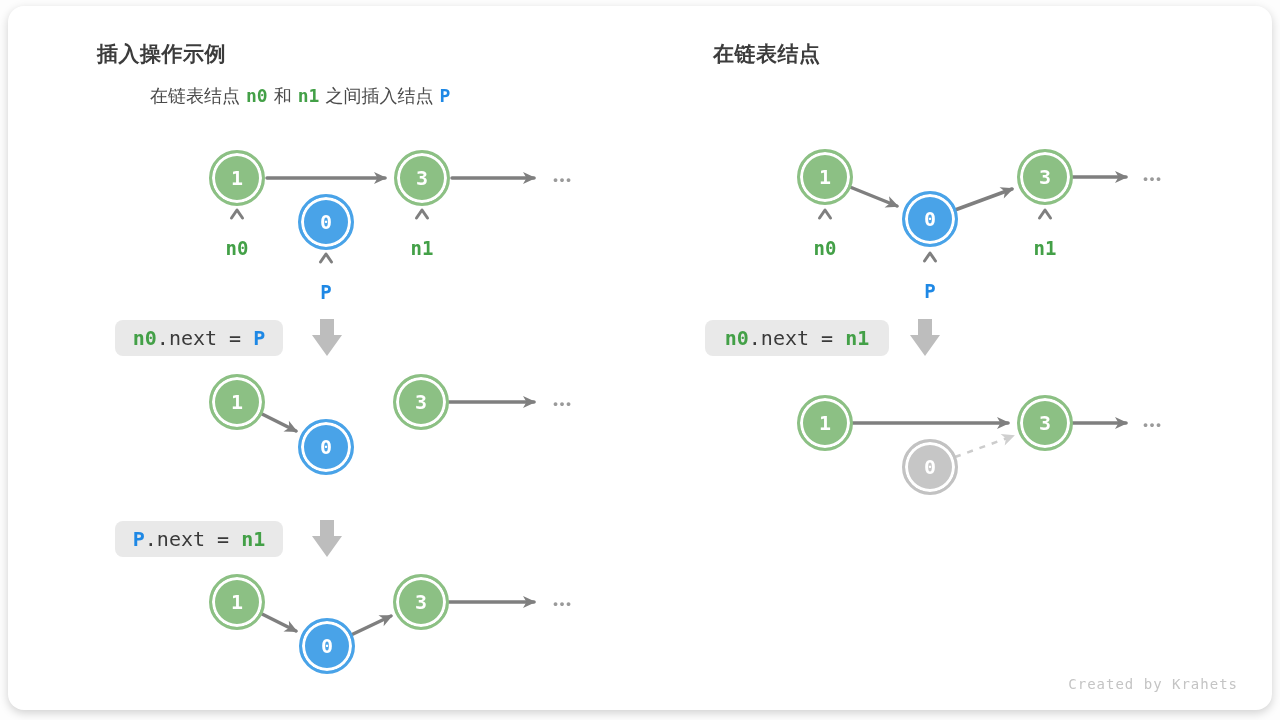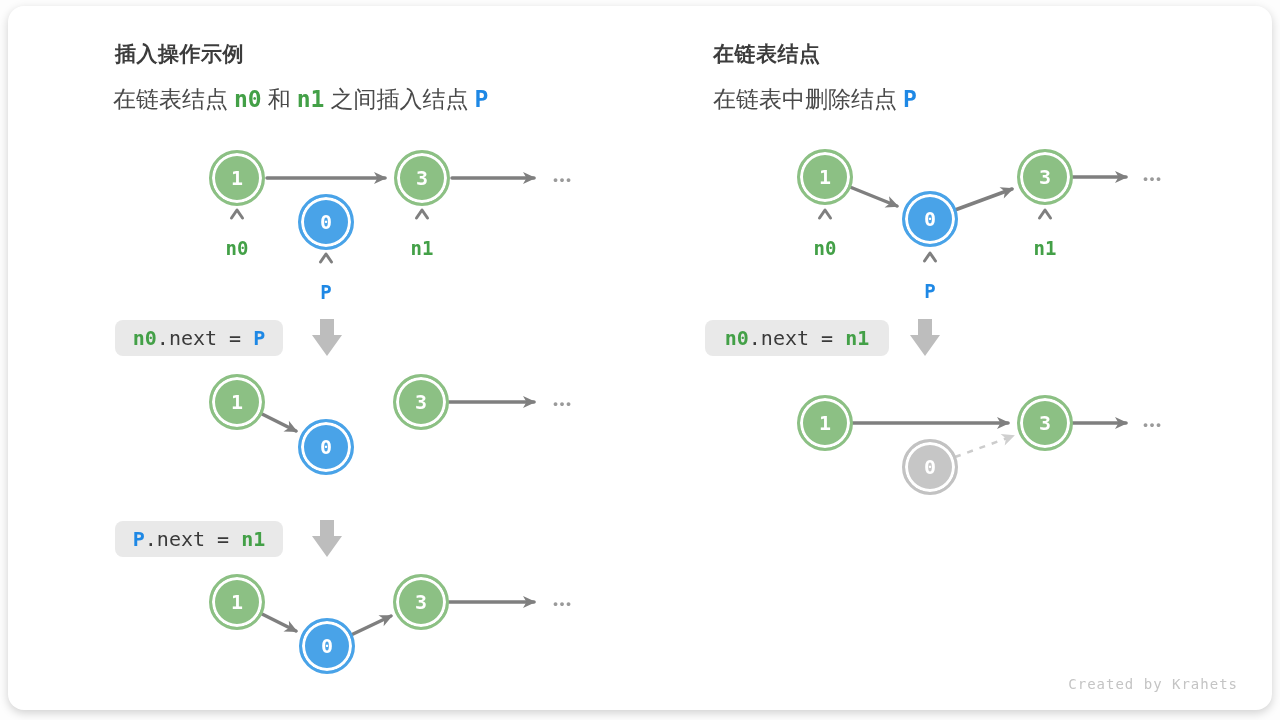--- a/index.html
+++ b/index.html
@@ -1,21 +1,21 @@
 <!DOCTYPE html>
 <html><head>
 <meta charset="utf-8">
 <style>
   html,body{margin:0;padding:0;background:#fdfdfd;}
   #canvas{position:relative;width:1280px;height:720px;font-family:"Liberation Sans",sans-serif;overflow:hidden;}
   .card{position:absolute;left:8px;top:6px;right:8px;bottom:10px;background:#ffffff;border-radius:16px;
         box-shadow:0 3px 10px rgba(0,0,0,0.18);}
   svg.overlay{position:absolute;left:0;top:0;}
   .title{position:absolute;font-size:21px;font-weight:bold;color:#3c3c3c;letter-spacing:0.5px;}
-  .subtitle{position:absolute;font-size:23px;color:#4a4a4a;white-space:pre;}
+  .subtitle{position:absolute;font-size:18px;color:#4a4a4a;white-space:pre;margin-left:37px;}
   .tok{font-family:"DejaVu Sans Mono",monospace;font-weight:bold;margin:0 6px;}
   .tok-g{color:#43A047;}
   .tok-b{color:#1E88E5;}
   .node{position:absolute;width:50px;height:50px;border-radius:50%;border:3px solid;
         box-shadow:inset 0 0 0 3px #fff;display:flex;align-items:center;justify-content:center;
         font-family:"DejaVu Sans Mono",monospace;font-weight:bold;font-size:20px;color:#fff;box-sizing:content-box;}
   .node-green{background:#8CC084;border-color:#8CC084;}
   .node-blue{background:#49A3E8;border-color:#49A3E8;}
   .node-gray{background:#C6C6C6;border-color:#C2C2C2;}
   .ref{position:absolute;transform:translate(-50%,-50%);font-family:"DejaVu Sans Mono",monospace;
@@ -71,21 +71,21 @@
       <polyline points="1039.5,218 1045,210 1050.5,218"></polyline>
       <polyline points="924.5,261 930,253 935.5,261"></polyline>
     </g>
     <g fill="#BDBDBD">
       <path d="M320,319 L334,319 L334,335 L342,335 L327,356 L312,335 L320,335 Z"></path>
       <path d="M320,520 L334,520 L334,536 L342,536 L327,557 L312,536 L320,536 Z"></path>
       <path d="M918,319 L932,319 L932,335 L940,335 L925,356 L910,335 L918,335 Z"></path>
     </g>
   </svg>
 
-  <div class="title" style="left:115px;top:40px;">插入操作示例</div>
+  <div class="title" style="left:97px;top:40px;">插入操作示例</div>
   <div class="subtitle" style="left:113px;top:84px;"><span>在链表结点</span><span class="tok tok-g">n0</span><span>和</span><span class="tok tok-g">n1</span><span>之间插入结点</span><span class="tok tok-b">P</span></div>
 
   <div class="node node-green" style="left:209px;top:150px;">1</div>
   <div class="node node-green" style="left:394px;top:150px;">3</div>
   <div class="node node-blue" style="left:298px;top:194px;">0</div>
   <div class="ref ref-g" style="left:237px;top:248px;">n0</div>
   <div class="ref ref-g" style="left:422px;top:248px;">n1</div>
   <div class="ref ref-b" style="left:326px;top:292px;">P</div>
   <div class="dots" style="left:563px;top:179px;">•••</div>
 
@@ -97,21 +97,20 @@
   <div class="dots" style="left:563px;top:403px;">•••</div>
 
   <div class="code" style="left:115px;top:521px;width:168px;"><span class="id-b">P</span><span>.next = </span><span class="id-g">n1</span></div>
 
   <div class="node node-green" style="left:209px;top:574px;">1</div>
   <div class="node node-blue" style="left:299px;top:618px;">0</div>
   <div class="node node-green" style="left:393px;top:574px;">3</div>
   <div class="dots" style="left:563px;top:603px;">•••</div>
 
   <div class="title" style="left:713px;top:40px;">在链表结点</div>
-  <div class="subtitle" style="left:713px;top:84px;"><span>在链表中删除结点</span><span class="tok tok-b">P</span></div>
 
   <div class="node node-green" style="left:797px;top:149px;">1</div>
   <div class="node node-blue" style="left:902px;top:191px;">0</div>
   <div class="node node-green" style="left:1017px;top:149px;">3</div>
   <div class="ref ref-g" style="left:825px;top:248px;">n0</div>
   <div class="ref ref-g" style="left:1045px;top:248px;">n1</div>
   <div class="ref ref-b" style="left:930px;top:291px;">P</div>
   <div class="dots" style="left:1153px;top:178px;">•••</div>
 
   <div class="code" style="left:705px;top:320px;width:184px;"><span class="id-g">n0</span><span>.next = </span><span class="id-g">n1</span></div>

